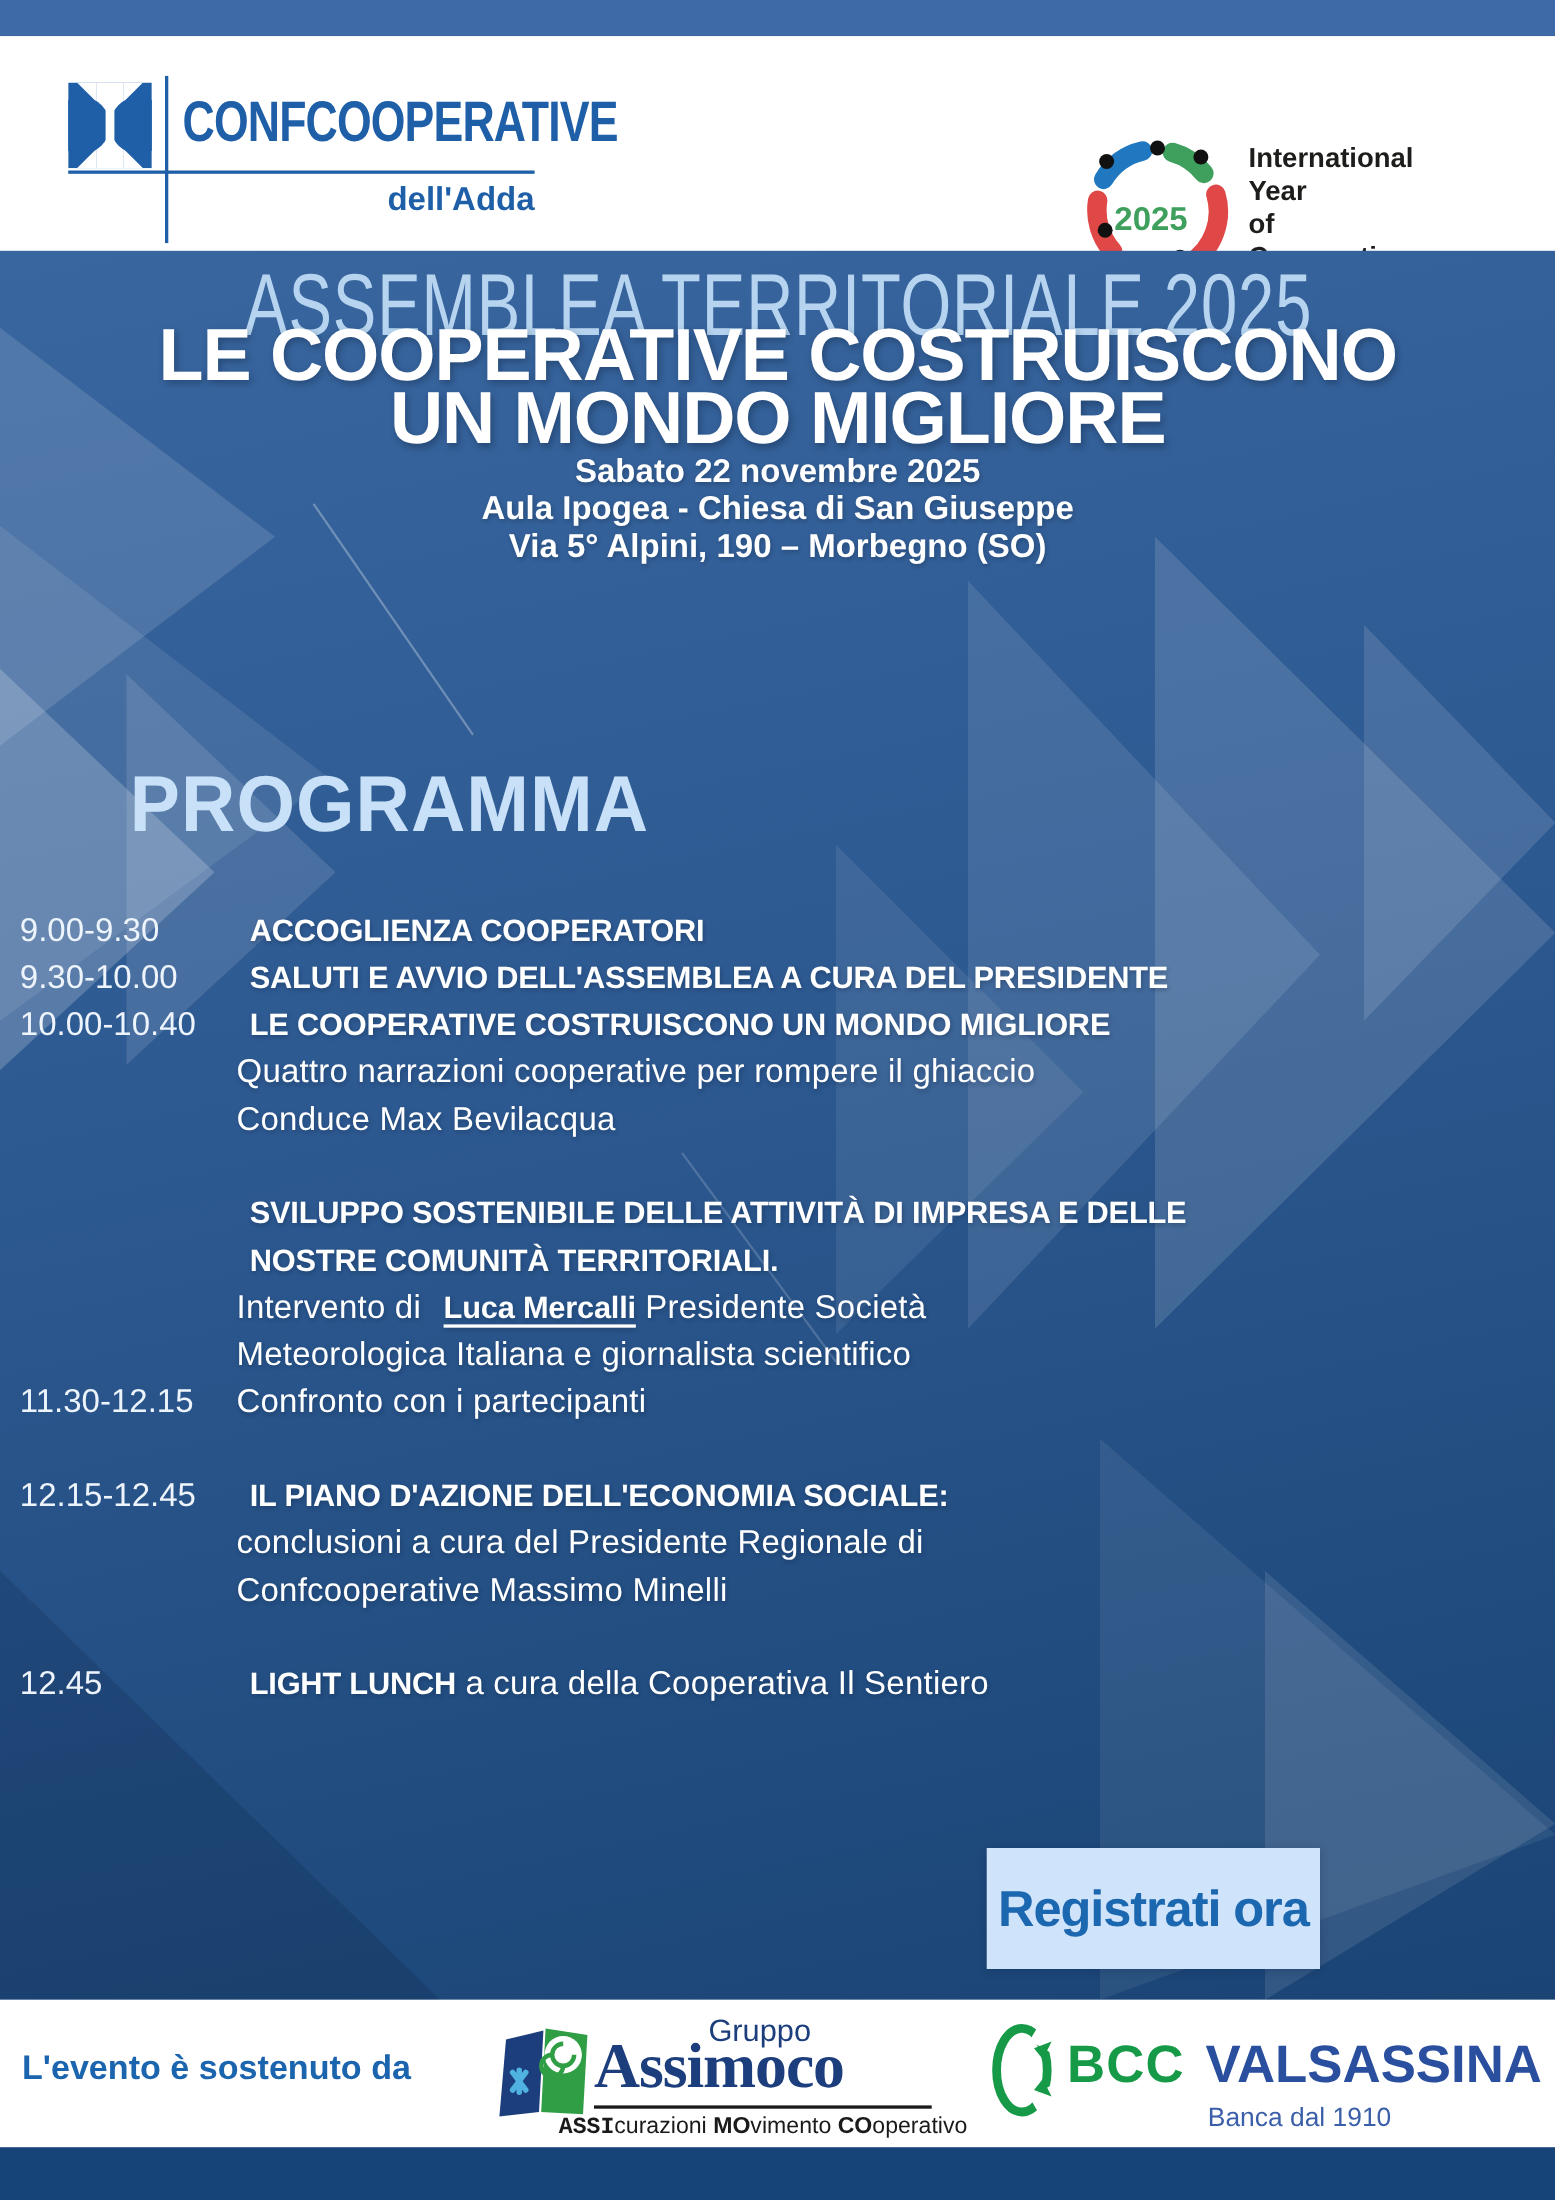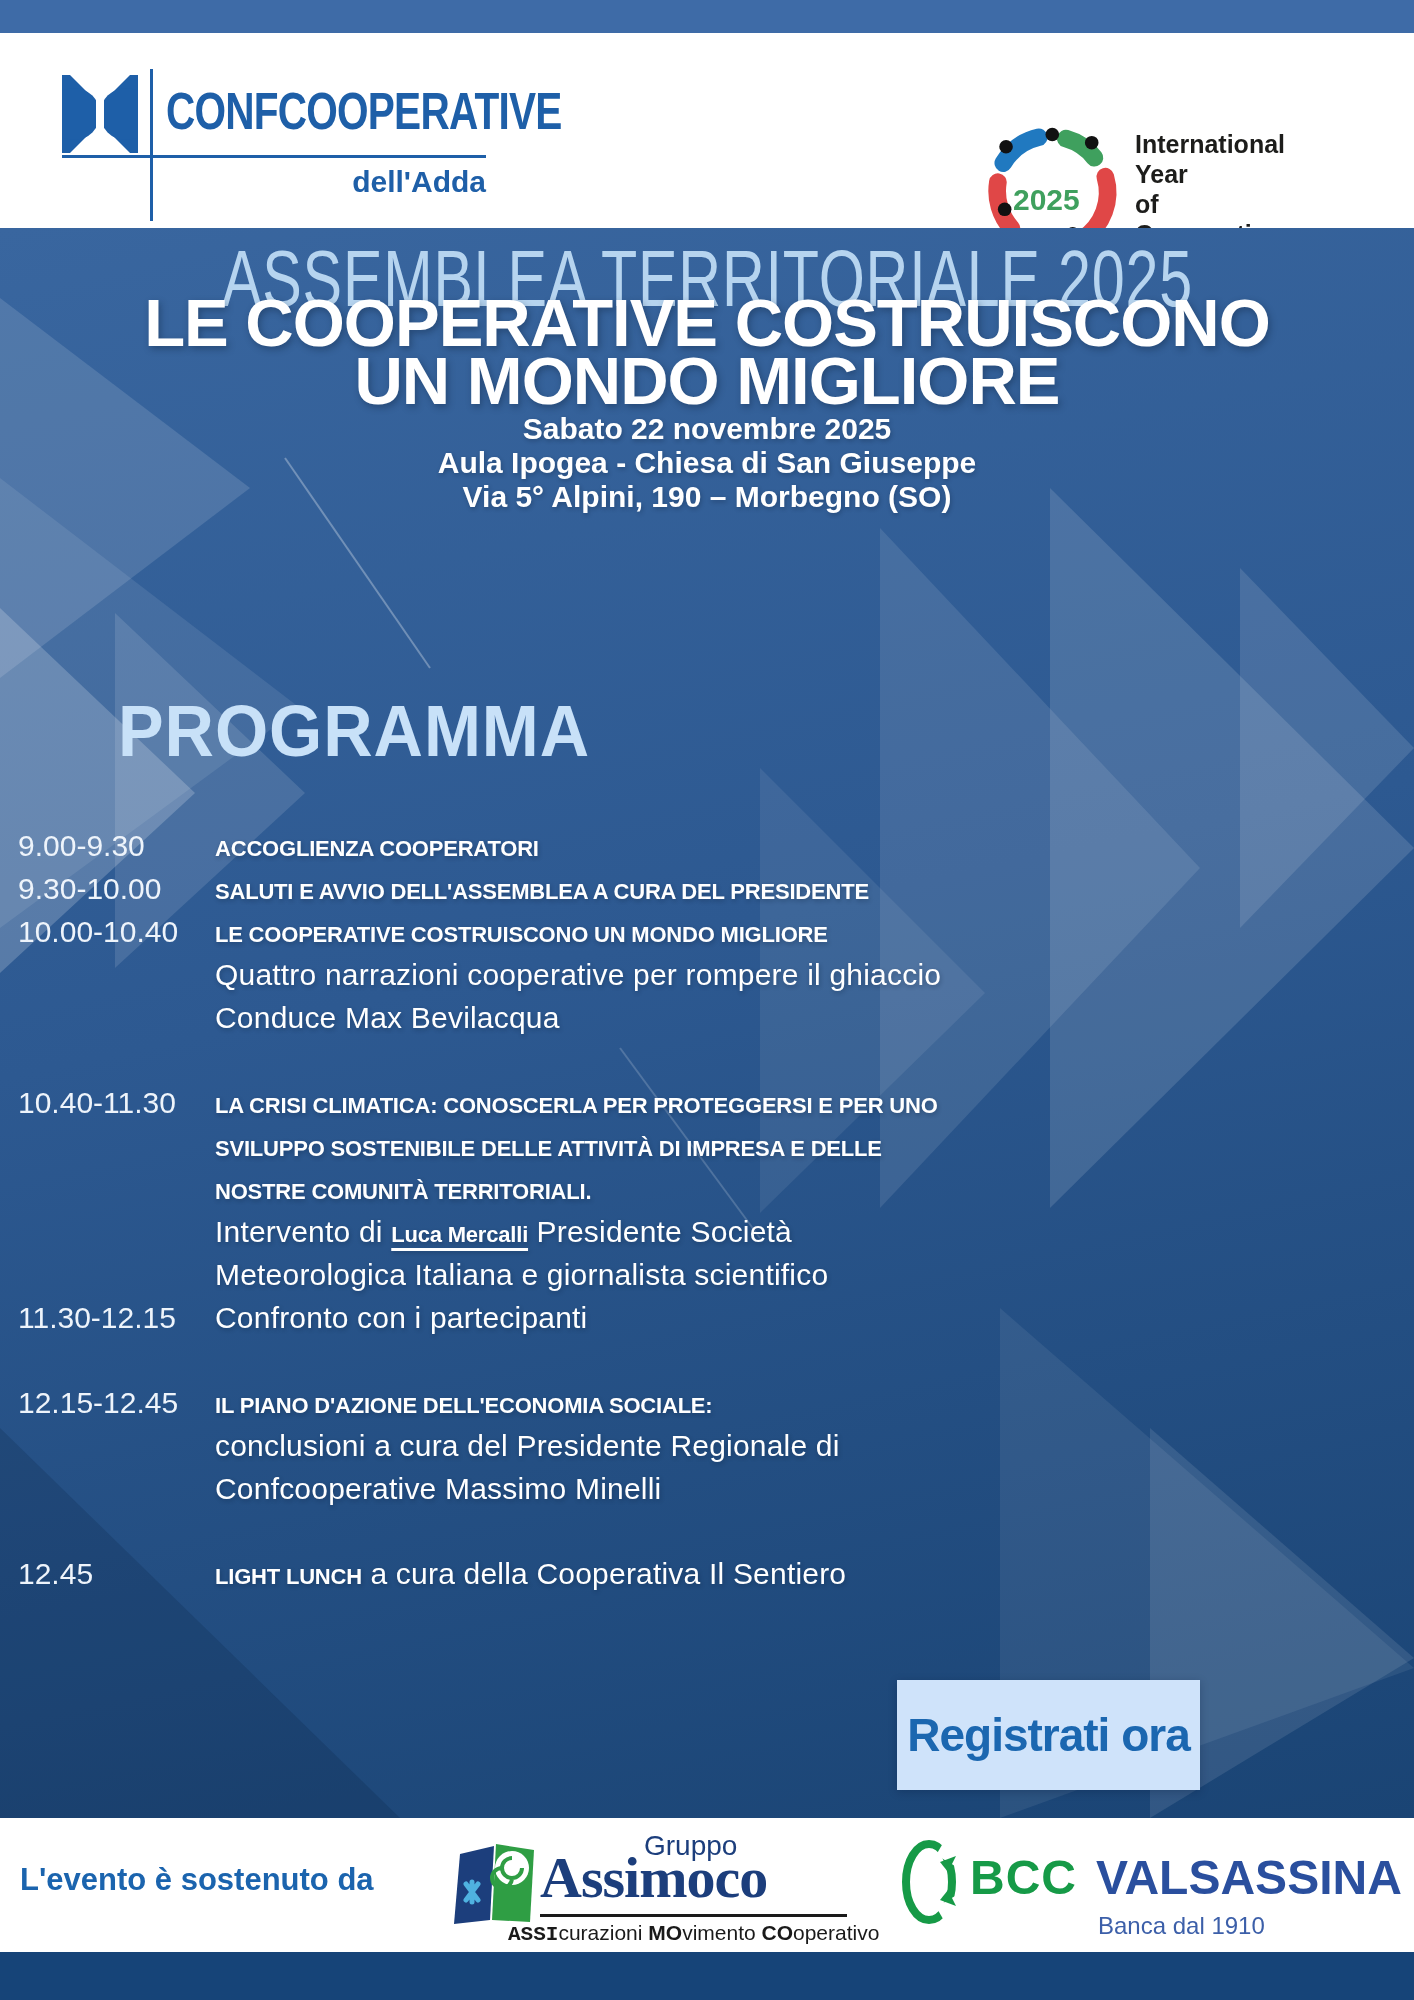--- a/index.html
+++ b/index.html
@@ -37,21 +37,21 @@
   .dateblock{position:absolute;top:184px;left:0;width:100%;text-align:center;color:#ffffff;
              font-size:30px;font-weight:700;line-height:34px;text-shadow:1px 2px 4px rgba(10,25,50,.3);}
   .programma{position:absolute;top:462px;left:118px;font-size:72px;font-weight:700;color:#c8e1f8;
              letter-spacing:1px;transform:scale(0.95,1.0);transform-origin:left top;}
   .plist{position:absolute;top:596px;left:0;width:1282px;}
   .pgroup{margin-bottom:42px;}
   .prow{position:relative;height:43px;line-height:43px;color:#ffffff;white-space:nowrap;}
   .ptime{position:absolute;left:18px;top:0;font-size:30px;font-weight:400;color:#eef4fb;}
   .ptext{margin-left:215px;font-size:30px;font-weight:400;letter-spacing:0.2px;
          text-shadow:1px 2px 4px rgba(10,25,50,.3);}
-  .ptext .b{font-weight:800;font-size:22px;letter-spacing:-0.2px;}
+  .ptext .b{font-weight:800;font-size:28px;letter-spacing:-0.2px;margin-left:12px;}
   .ptext .u{text-decoration:underline;text-underline-offset:6px;text-decoration-thickness:3px;}
   .cta{position:absolute;top:1452px;left:897px;width:303px;height:110px;background:#cfe3fa;
        display:flex;align-items:center;justify-content:center;font-size:46px;font-weight:800;
        color:#1b67b0;letter-spacing:-1px;cursor:pointer;box-shadow:0 2px 8px rgba(0,20,50,.25);}
   
   .footer{position:absolute;top:1818px;left:0;width:100%;height:134px;background:#ffffff;}
   .supported{position:absolute;left:20px;top:44px;font-size:31px;font-weight:700;color:#1b64ae;}
   .assimoco{position:absolute;left:452px;top:4px;width:400px;height:128px;}
   .as-icon{position:absolute;left:0;top:16px;}
   .as-gruppo{position:absolute;left:192px;top:8px;font-size:28px;color:#1c3e7c;}
@@ -168,24 +168,20 @@
           </div>
           <div class="prow">
             <div class="ptext"><span>Quattro narrazioni cooperative per rompere il ghiaccio</span></div>
           </div>
           <div class="prow">
             <div class="ptext"><span>Conduce Max Bevilacqua</span></div>
           </div>
         </div>
         <div class="pgroup">
           <div class="prow">
-            <span class="ptime">10.40-11.30</span>
-            <div class="ptext"><span class="b">LA CRISI CLIMATICA: CONOSCERLA PER PROTEGGERSI E PER UNO</span></div>
-          </div>
-          <div class="prow">
             <div class="ptext"><span class="b">SVILUPPO SOSTENIBILE DELLE ATTIVITÀ DI IMPRESA E DELLE</span></div>
           </div>
           <div class="prow">
             <div class="ptext"><span class="b">NOSTRE COMUNITÀ TERRITORIALI.</span></div>
           </div>
           <div class="prow">
             <div class="ptext"><span>Intervento di </span><span class="b u">Luca Mercalli</span><span> Presidente Società</span></div>
           </div>
           <div class="prow">
             <div class="ptext"><span>Meteorologica Italiana e giornalista scientifico</span></div>

